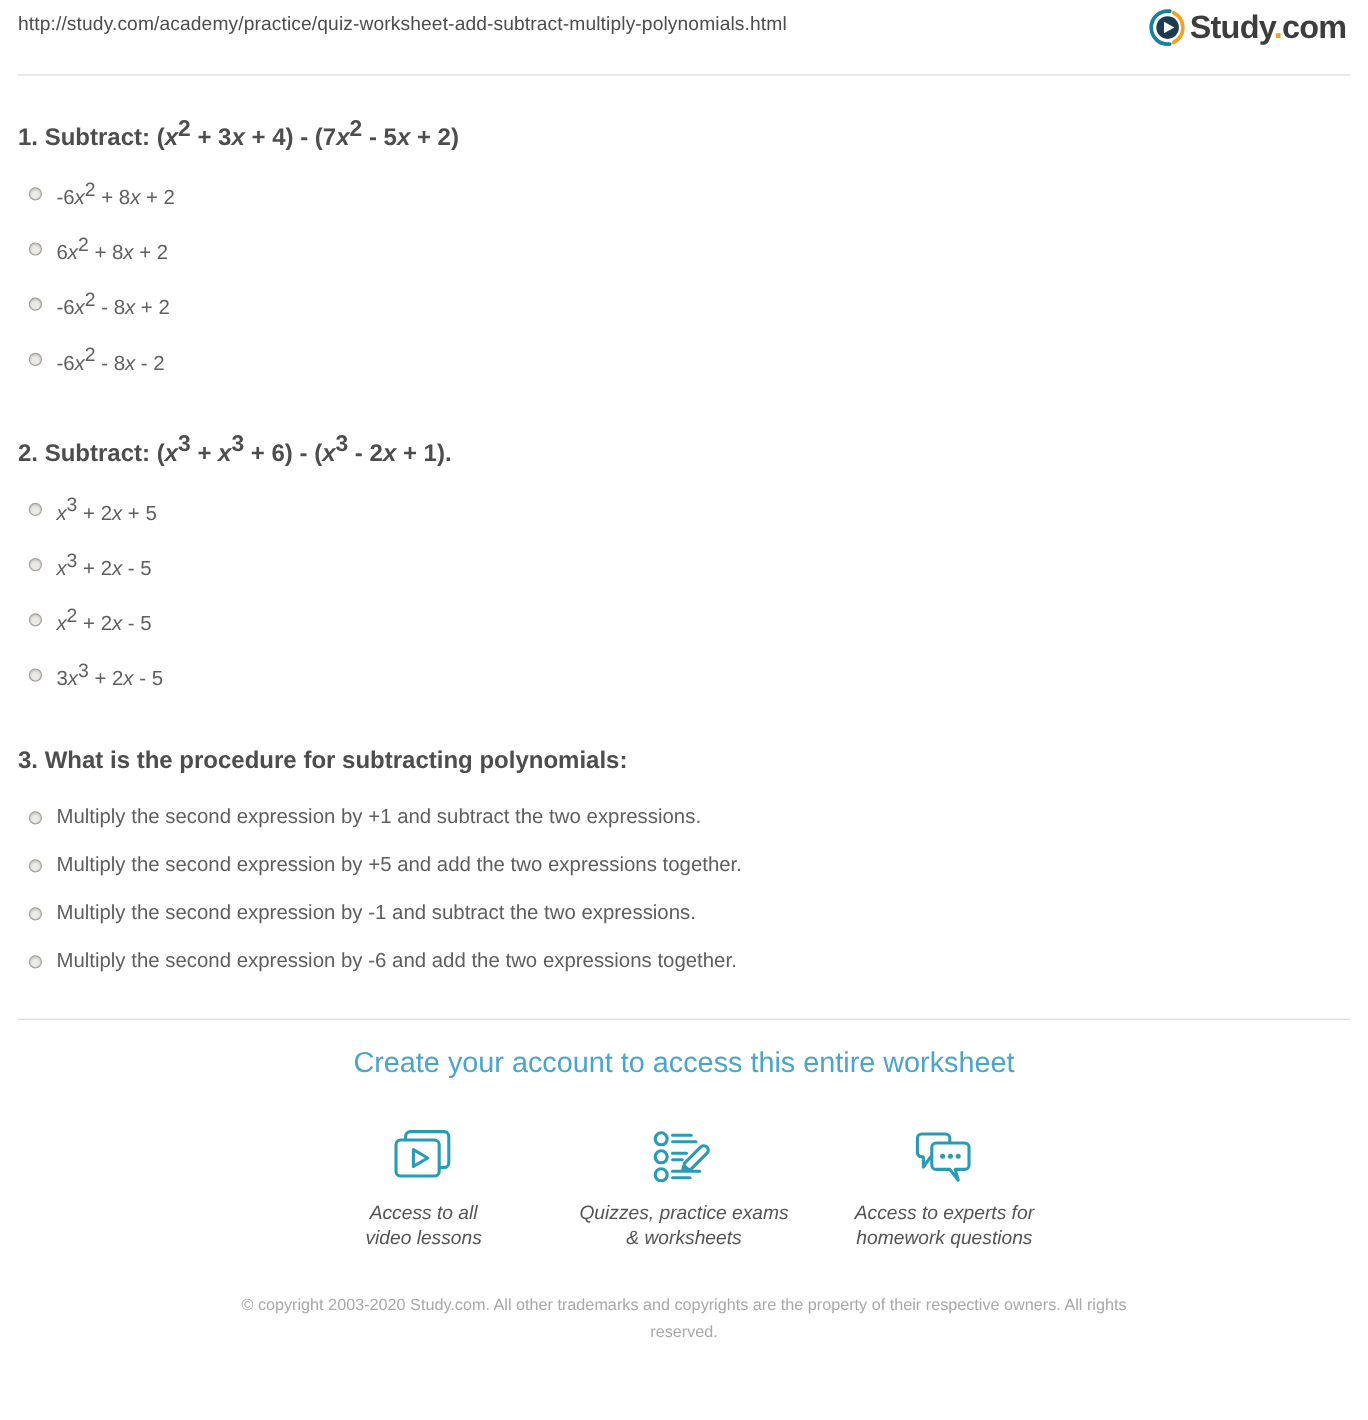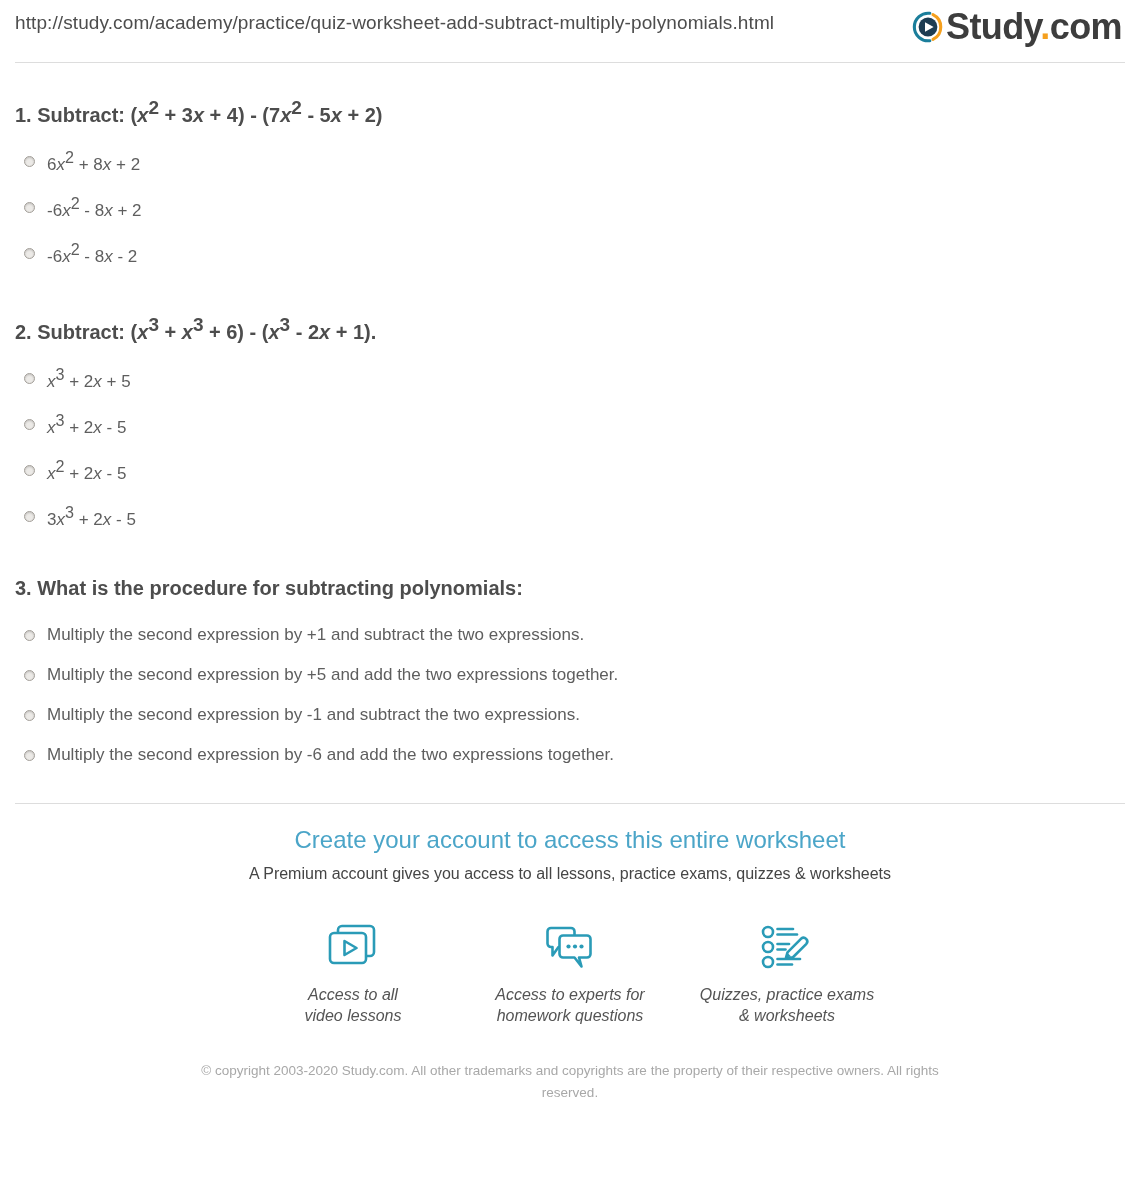--- a/index.html
+++ b/index.html
@@ -7,23 +7,23 @@
   body {
     width: 1140px; min-height: 1183px;
     font-family: "Liberation Sans", sans-serif;
     color: #4a4a4a;
     position: relative;
   }
   .container { padding: 0 15px; }
 
   
   .topbar { position: relative; padding-top: 12px; height: 48px; }
-  .url-text { font-size: 19px; color: #4d4d4d; letter-spacing: 0.1px; }
+  .url-text { font-size: 16px; color: #4d4d4d; letter-spacing: 0.1px; }
   .logo { position: absolute; top: 6px; right: 3px; display: flex; align-items: center; cursor: pointer; }
-  .logo-text { font-size: 36px; font-weight: 700; color: #3d3d3d; letter-spacing: -0.6px; margin-left: 1px; }
+  .logo-text { font-size: 27px; font-weight: 700; color: #3d3d3d; letter-spacing: -0.6px; margin-left: 1px; }
   .logo-dot { color: #f5a01e; }
 
   
   .page-title { margin: 32px 0 0 0; font-size: 29px; font-weight: 700; color: #2d5d6f; letter-spacing: -0.2px; }
   .rule { border: none; border-top: 1px solid #dddddd; margin: 14px 0 0 0; }
 
   
   .question { margin-top: 37px; }
   .question.q3 { margin-top: 30px; }
   .prompt { font-size: 20px; font-weight: 700; color: #4d4d4d; line-height: 30px; margin-top: 17px; }
@@ -80,20 +80,24 @@
     </div>
   </div>
 
   <hr class="rule">
 
   <div class="question">
     <div class="prompt">1. Subtract: (<i>x</i><sup>2</sup> + 3<i>x</i> + 4) - (7<i>x</i><sup>2</sup> - 5<i>x</i> + 2)</div>
     <div class="options">
       <div class="option">
         <span class="radio"></span>
+        <span class="option-text formula">-6<i>x</i><sup>2</sup> + 8<i>x</i> + 2</span>
+      </div>
+      <div class="option">
+        <span class="radio"></span>
         <span class="option-text formula">6<i>x</i><sup>2</sup> + 8<i>x</i> + 2</span>
       </div>
       <div class="option">
         <span class="radio"></span>
         <span class="option-text formula">-6<i>x</i><sup>2</sup> - 8<i>x</i> + 2</span>
       </div>
       <div class="option">
         <span class="radio"></span>
         <span class="option-text formula">-6<i>x</i><sup>2</sup> - 8<i>x</i> - 2</span>
       </div>
@@ -141,55 +145,36 @@
         <span class="radio"></span>
         <span class="option-text">Multiply the second expression by -6 and add the two expressions together.</span>
       </div>
     </div>
   </div>
 
   <hr class="rule2">
 
   <div class="signup">
     <div class="signup-heading">Create your account to access this entire worksheet</div>
-    <div class="signup-sub">A Premium account gives you access to all lessons, practice exams, quizzes &amp; worksheets</div>
 
     <div class="features">
 
       <div class="feature">
         <div class="feature-icon">
           <svg width="56" height="52" viewBox="0 0 56 52">
             <g fill="none" stroke="#2a9bb7" stroke-width="2.6" stroke-linejoin="round" stroke-linecap="round">
               <rect x="13" y="3" width="36" height="30" rx="4"></rect>
               <rect x="5" y="10" width="36" height="30" rx="4" fill="#ffffff"></rect>
               <path d="M19.5 18 L31.5 25 L19.5 32 Z"></path>
             </g>
           </svg>
         </div>
         <div class="feature-caption">
           <div>Access to all</div>
           <div>video lessons</div>
-        </div>
-      </div>
-
-      <div class="feature">
-        <div class="feature-icon">
-          <svg width="60" height="52" viewBox="0 0 60 52">
-            <g fill="none" stroke="#2a9bb7" stroke-width="2.6" stroke-linejoin="round" stroke-linecap="round">
-              <path d="M11 5 h20 a3.5 3.5 0 0 1 3.5 3.5 v12 a3.5 3.5 0 0 1 -3.5 3.5 h-12.5 l-6 8.5 v-8.5 h-1.5 a3.5 3.5 0 0 1 -3.5 -3.5 v-12 A3.5 3.5 0 0 1 11 5 Z"></path>
-              <path d="M23 12.5 h24 a3.5 3.5 0 0 1 3.5 3.5 v15 a3.5 3.5 0 0 1 -3.5 3.5 h-8 l2.5 9 -7-9 H23 a3.5 3.5 0 0 1 -3.5 -3.5 v-15 a3.5 3.5 0 0 1 3.5 -3.5 Z" fill="#ffffff"></path>
-            </g>
-            <circle cx="28.5" cy="23.5" r="2.1" fill="#2a9bb7"></circle>
-            <circle cx="35" cy="23.5" r="2.1" fill="#2a9bb7"></circle>
-            <circle cx="41.5" cy="23.5" r="2.1" fill="#2a9bb7"></circle>
-          </svg>
-        </div>
-        <div class="feature-caption">
-          <div>Access to experts for</div>
-          <div>homework questions</div>
         </div>
       </div>
 
       <div class="feature">
         <div class="feature-icon">
           <svg width="56" height="54" viewBox="0 0 56 54">
             <g fill="none" stroke="#2a9bb7" stroke-width="2.6" stroke-linecap="round" stroke-linejoin="round">
               <circle cx="9" cy="11" r="5"></circle>
               <circle cx="9" cy="26" r="5"></circle>
               <circle cx="9" cy="41" r="5"></circle>
@@ -203,18 +188,36 @@
             </g>
             <path d="M27 36.5 l1.4-4.8 3.5 3.5 z" fill="#2a9bb7"></path>
           </svg>
         </div>
         <div class="feature-caption">
           <div>Quizzes, practice exams</div>
           <div>&amp; worksheets</div>
         </div>
       </div>
 
+      <div class="feature">
+        <div class="feature-icon">
+          <svg width="60" height="52" viewBox="0 0 60 52">
+            <g fill="none" stroke="#2a9bb7" stroke-width="2.6" stroke-linejoin="round" stroke-linecap="round">
+              <path d="M11 5 h20 a3.5 3.5 0 0 1 3.5 3.5 v12 a3.5 3.5 0 0 1 -3.5 3.5 h-12.5 l-6 8.5 v-8.5 h-1.5 a3.5 3.5 0 0 1 -3.5 -3.5 v-12 A3.5 3.5 0 0 1 11 5 Z"></path>
+              <path d="M23 12.5 h24 a3.5 3.5 0 0 1 3.5 3.5 v15 a3.5 3.5 0 0 1 -3.5 3.5 h-8 l2.5 9 -7-9 H23 a3.5 3.5 0 0 1 -3.5 -3.5 v-15 a3.5 3.5 0 0 1 3.5 -3.5 Z" fill="#ffffff"></path>
+            </g>
+            <circle cx="28.5" cy="23.5" r="2.1" fill="#2a9bb7"></circle>
+            <circle cx="35" cy="23.5" r="2.1" fill="#2a9bb7"></circle>
+            <circle cx="41.5" cy="23.5" r="2.1" fill="#2a9bb7"></circle>
+          </svg>
+        </div>
+        <div class="feature-caption">
+          <div>Access to experts for</div>
+          <div>homework questions</div>
+        </div>
+      </div>
+
     </div>
   </div>
 
   <div class="copyright">© copyright 2003-2020 Study.com. All other trademarks and copyrights are the property of their respective owners. All rights reserved.</div>
 
 </div>
 
 </body></html>

